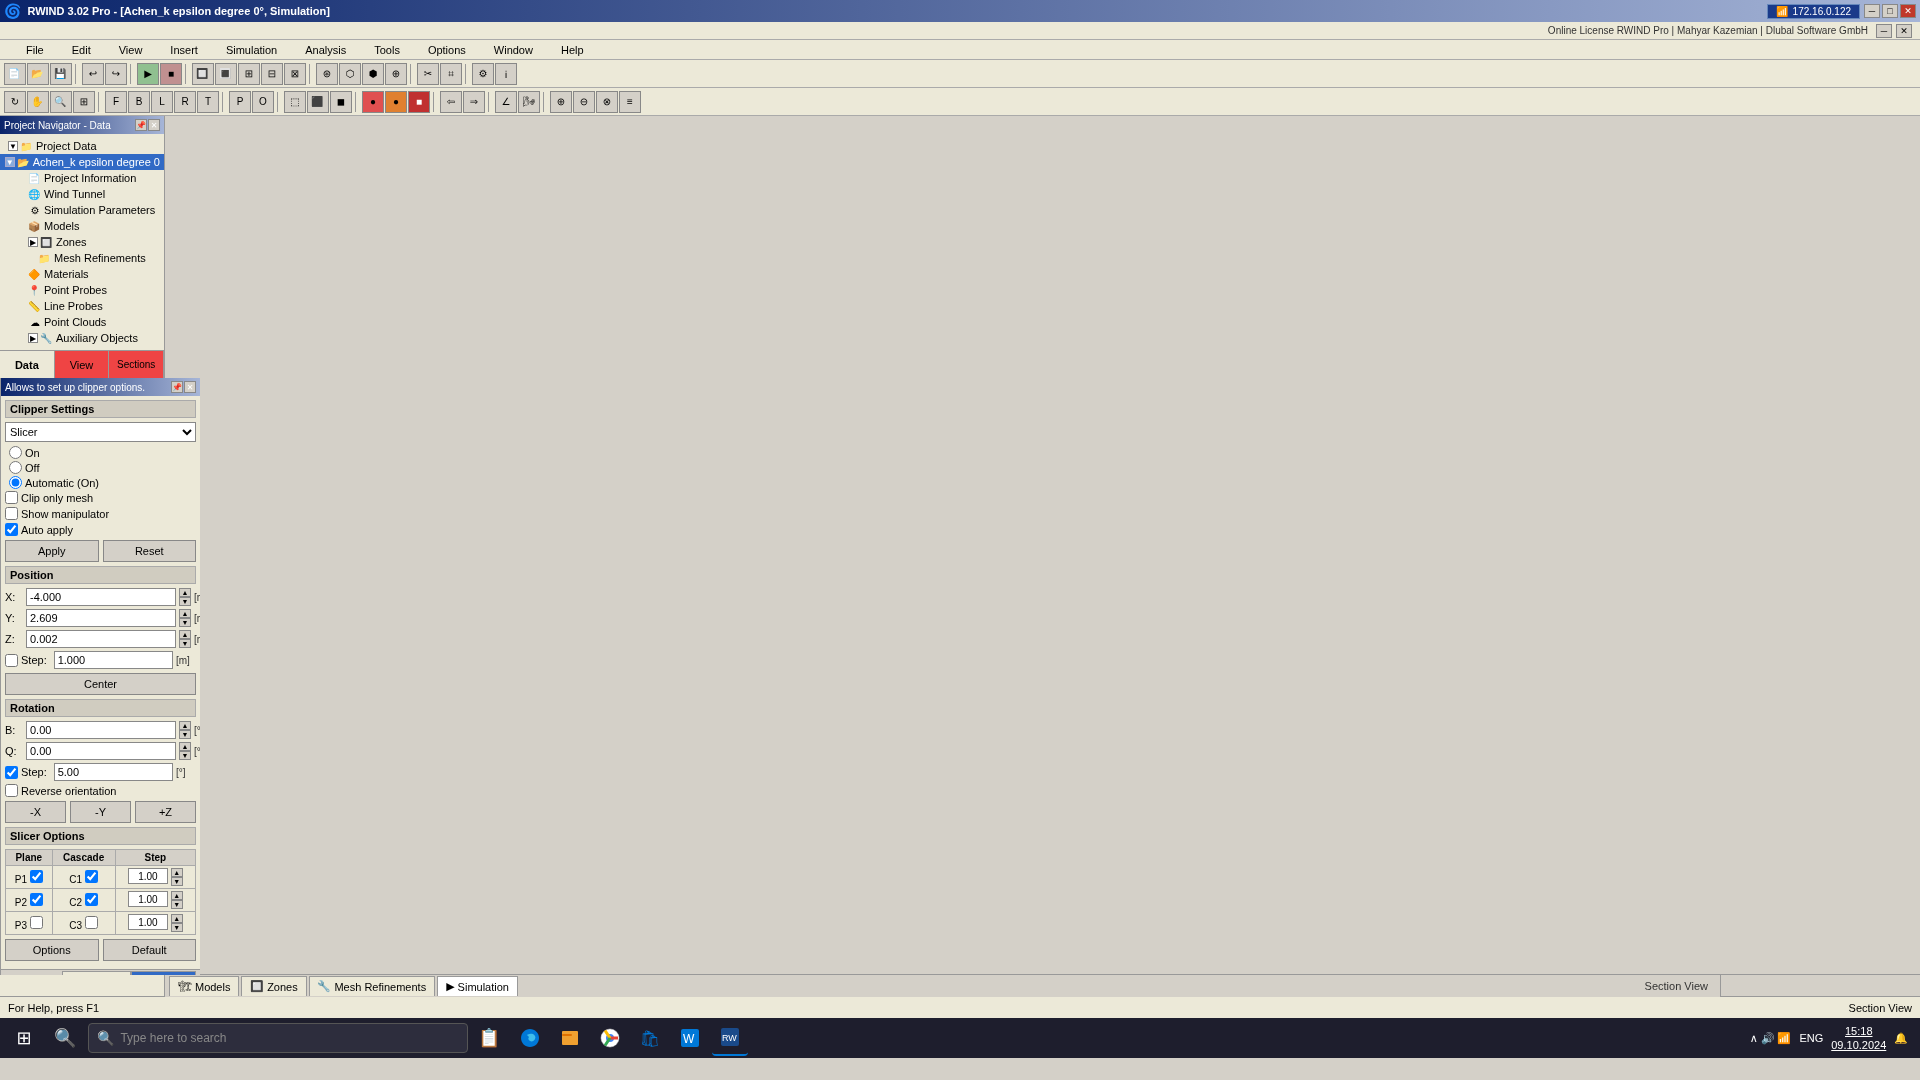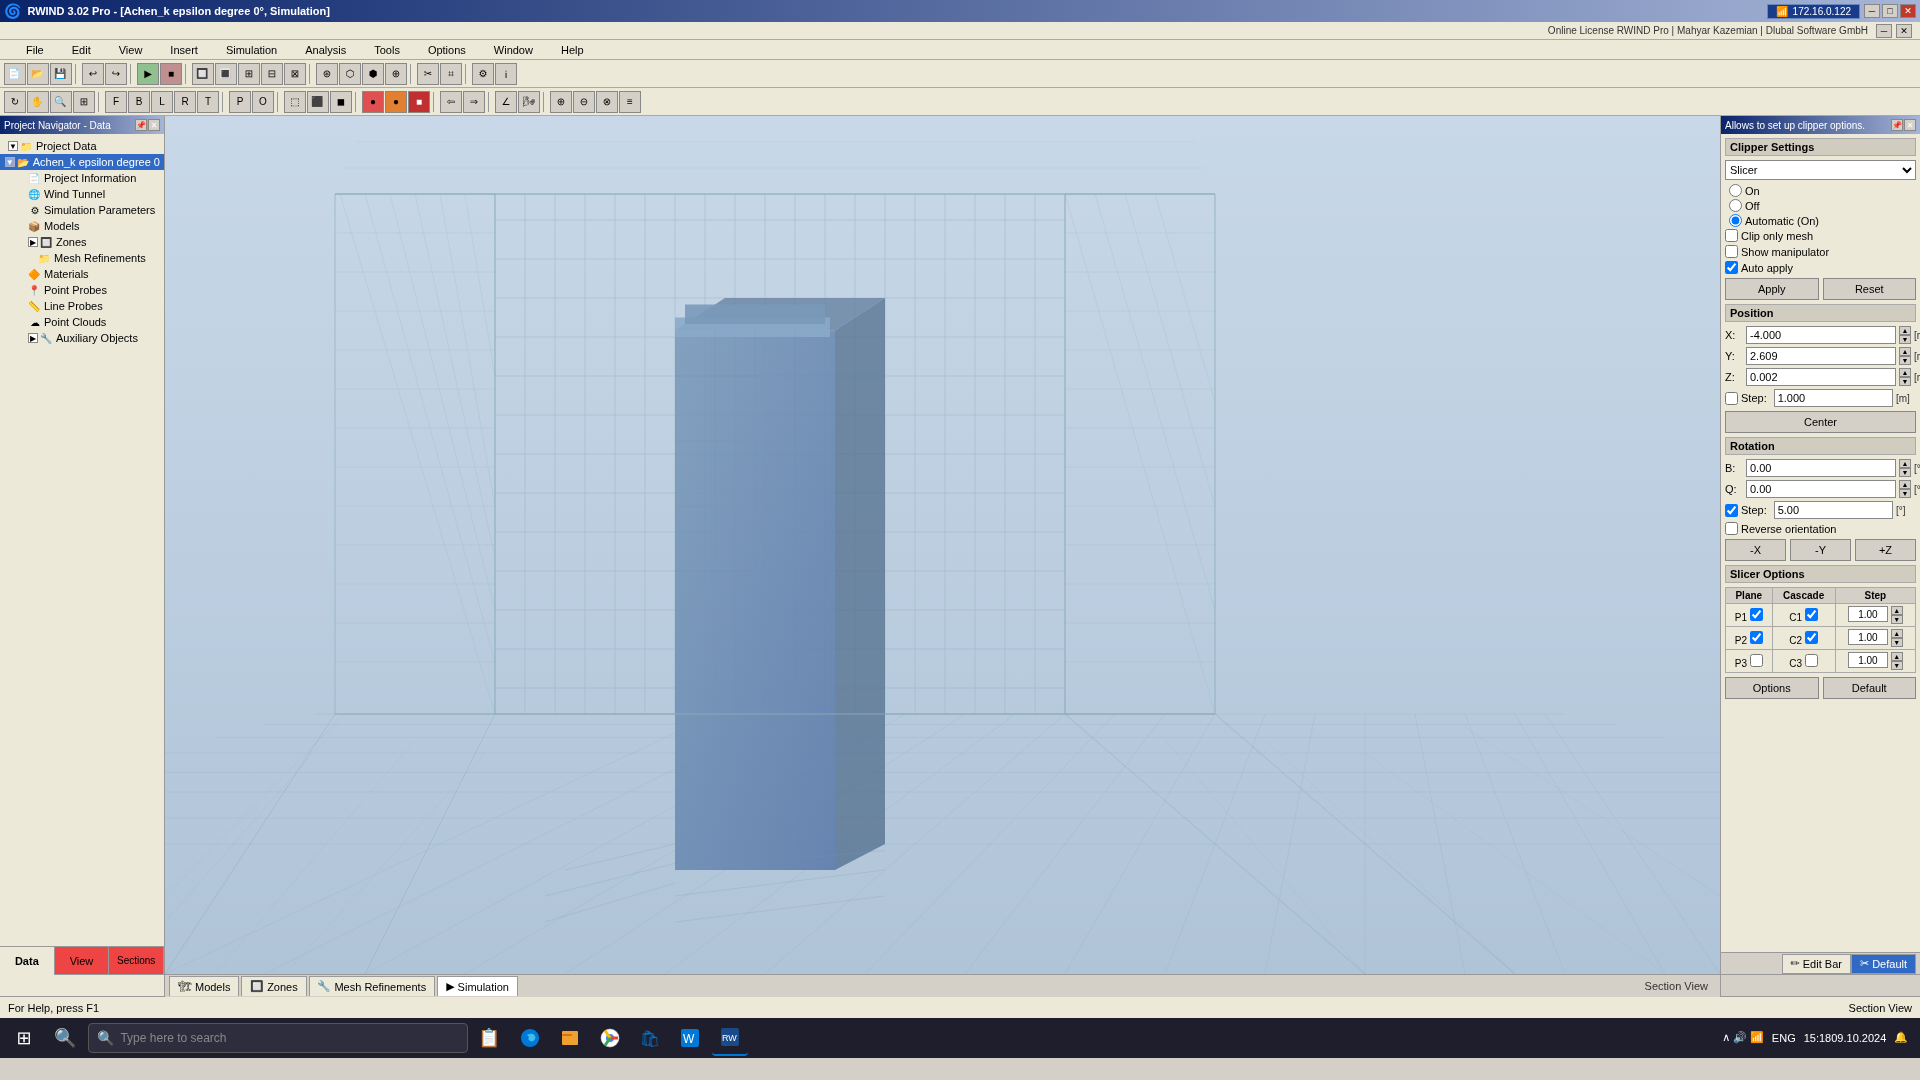--- a/index.html
+++ b/index.html
@@ -329,22 +329,23 @@
     .taskbar-right {
       margin-left: auto;
       display: flex;
       align-items: center;
       gap: 8px;
       color: white;
       font-size: 11px;
       padding-right: 8px;
     }
     .taskbar-clock {
-      display: flex; flex-direction: row; align-items: flex-end;
+      display: flex; flex-direction: column; align-items: center;
       line-height: 1.3;
+      text-decoration: underline;
     }
 
     
     .bottom-nav {
       height: 28px;
       background: #ef4444;
       display: flex;
       align-items: center;
       border-top: 1px solid #999;
     }
@@ -509,21 +510,21 @@
   <div class="tb-separator"></div>
   <div class="tb-btn">∠</div>
   <div class="tb-btn">🌬</div>
   <div class="tb-separator"></div>
   <div class="tb-btn">⊕</div>
   <div class="tb-btn">⊖</div>
   <div class="tb-btn">⊗</div>
   <div class="tb-btn">≡</div>
 </div>
 
-<div class="main-layout" style="height: calc(1080px - 22px - 18px - 20px - 28px - 28px - 22px - 22px - 22px - 40px);">
+<div class="main-layout" style="height: calc(1080px - 22px - 18px - 20px - 28px - 28px - 22px - 22px - 22px - 40px); flex-direction: column;">
 
   <div class="left-panel">
     <div class="panel-header">
       <span>Project Navigator - Data</span>
       <div class="panel-header-btns">
         <div class="panel-header-btn">📌</div>
         <div class="panel-header-btn">✕</div>
       </div>
     </div>
     <div class="tree-container">

